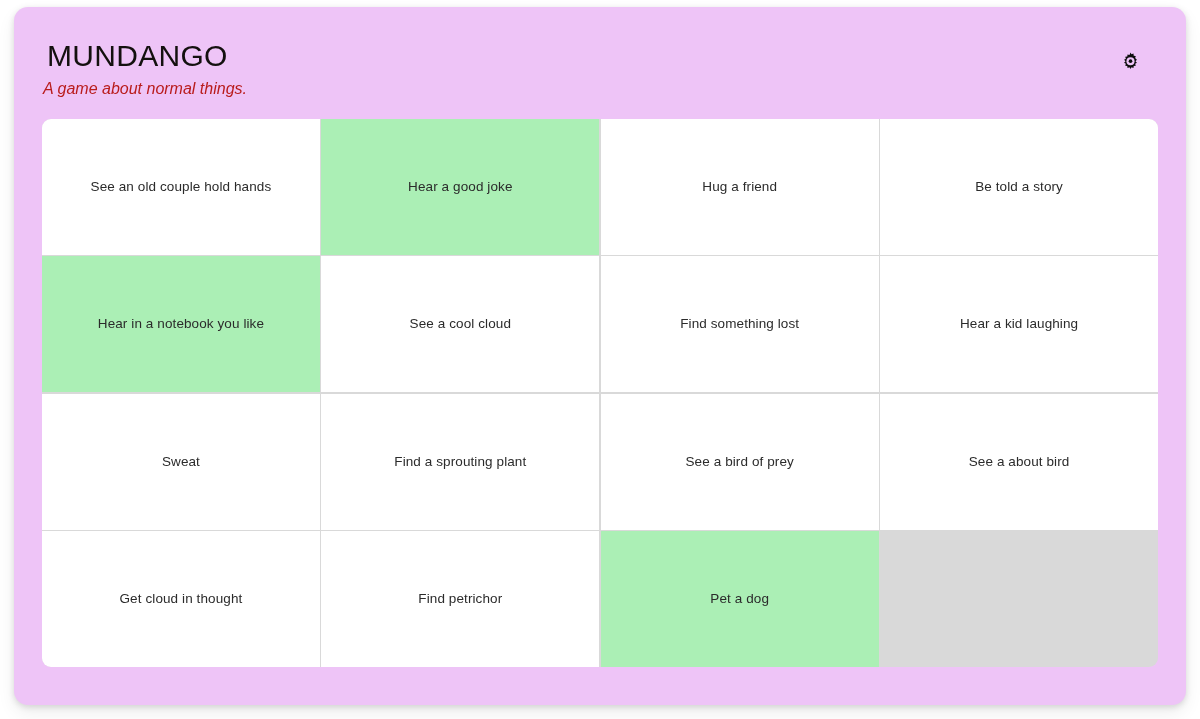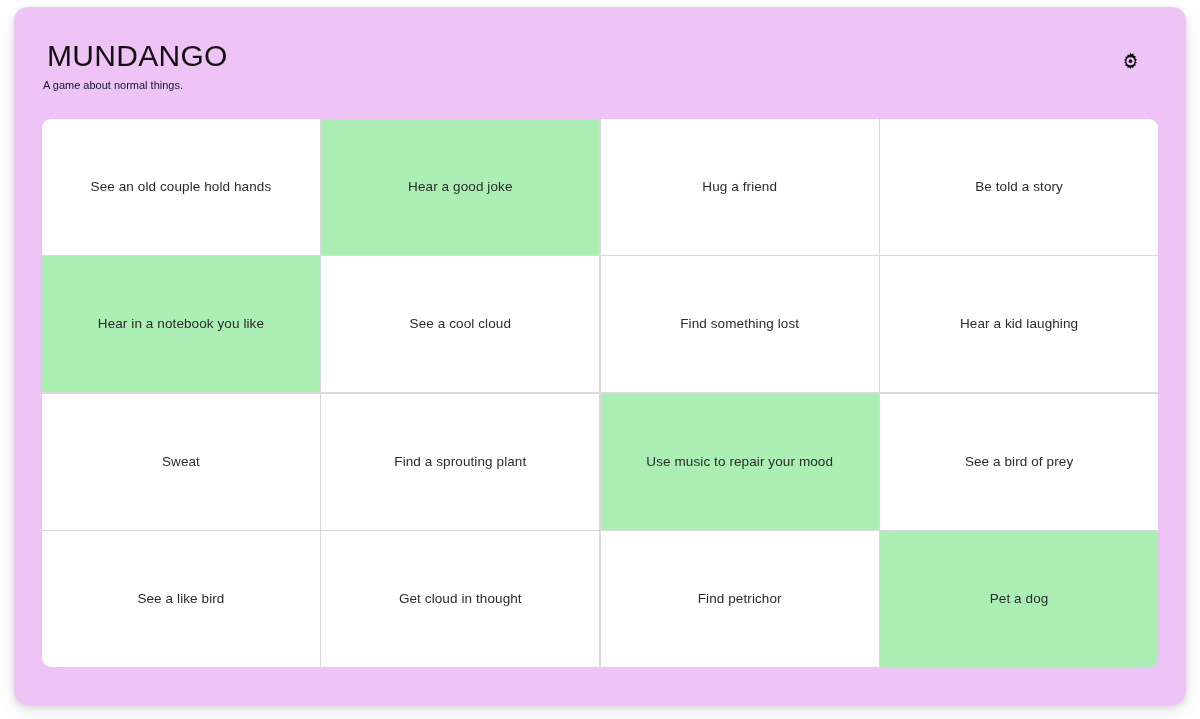--- a/index.html
+++ b/index.html
@@ -48,25 +48,26 @@
   .app-title {
     font-size: 30px;
     font-weight: 400;
     letter-spacing: 0.3px;
     color: #14100f;
     line-height: 1.05;
     margin: 5px;
     font-family: "Liberation Sans", sans-serif;
   }
   .app-subtitle {
-    font-size: 11px;
+    font-size: 16px;
     font-weight: 400;
-    color: #0f172a;
+    color: #b91c1c;
     margin: 7px 0 0 1px;
     line-height: 1.2;
+    font-style: italic;
   }
 
   .settings-button {
     width: 30px;
     height: 30px;
     margin-top: 11px;
     margin-right: 13px;
     border: none;
     background: transparent;
     padding: 0;
@@ -164,28 +165,25 @@
       </div>
       <div class="bingo-cell">
         <span class="cell-label">Hear a kid laughing</span>
       </div>
       <div class="bingo-cell">
         <span class="cell-label">Sweat</span>
       </div>
       <div class="bingo-cell">
         <span class="cell-label">Find a sprouting plant</span>
       </div>
-      <div class="bingo-cell marked">
-        <span class="cell-label">Use music to repair your mood</span>
-      </div>
       <div class="bingo-cell">
         <span class="cell-label">See a bird of prey</span>
       </div>
       <div class="bingo-cell">
-        <span class="cell-label">See a like bird</span>
+        <span class="cell-label">See a about bird</span>
       </div>
       <div class="bingo-cell">
         <span class="cell-label">Get cloud in thought</span>
       </div>
       <div class="bingo-cell">
         <span class="cell-label">Find petrichor</span>
       </div>
       <div class="bingo-cell marked">
         <span class="cell-label">Pet a dog</span>
       </div>

